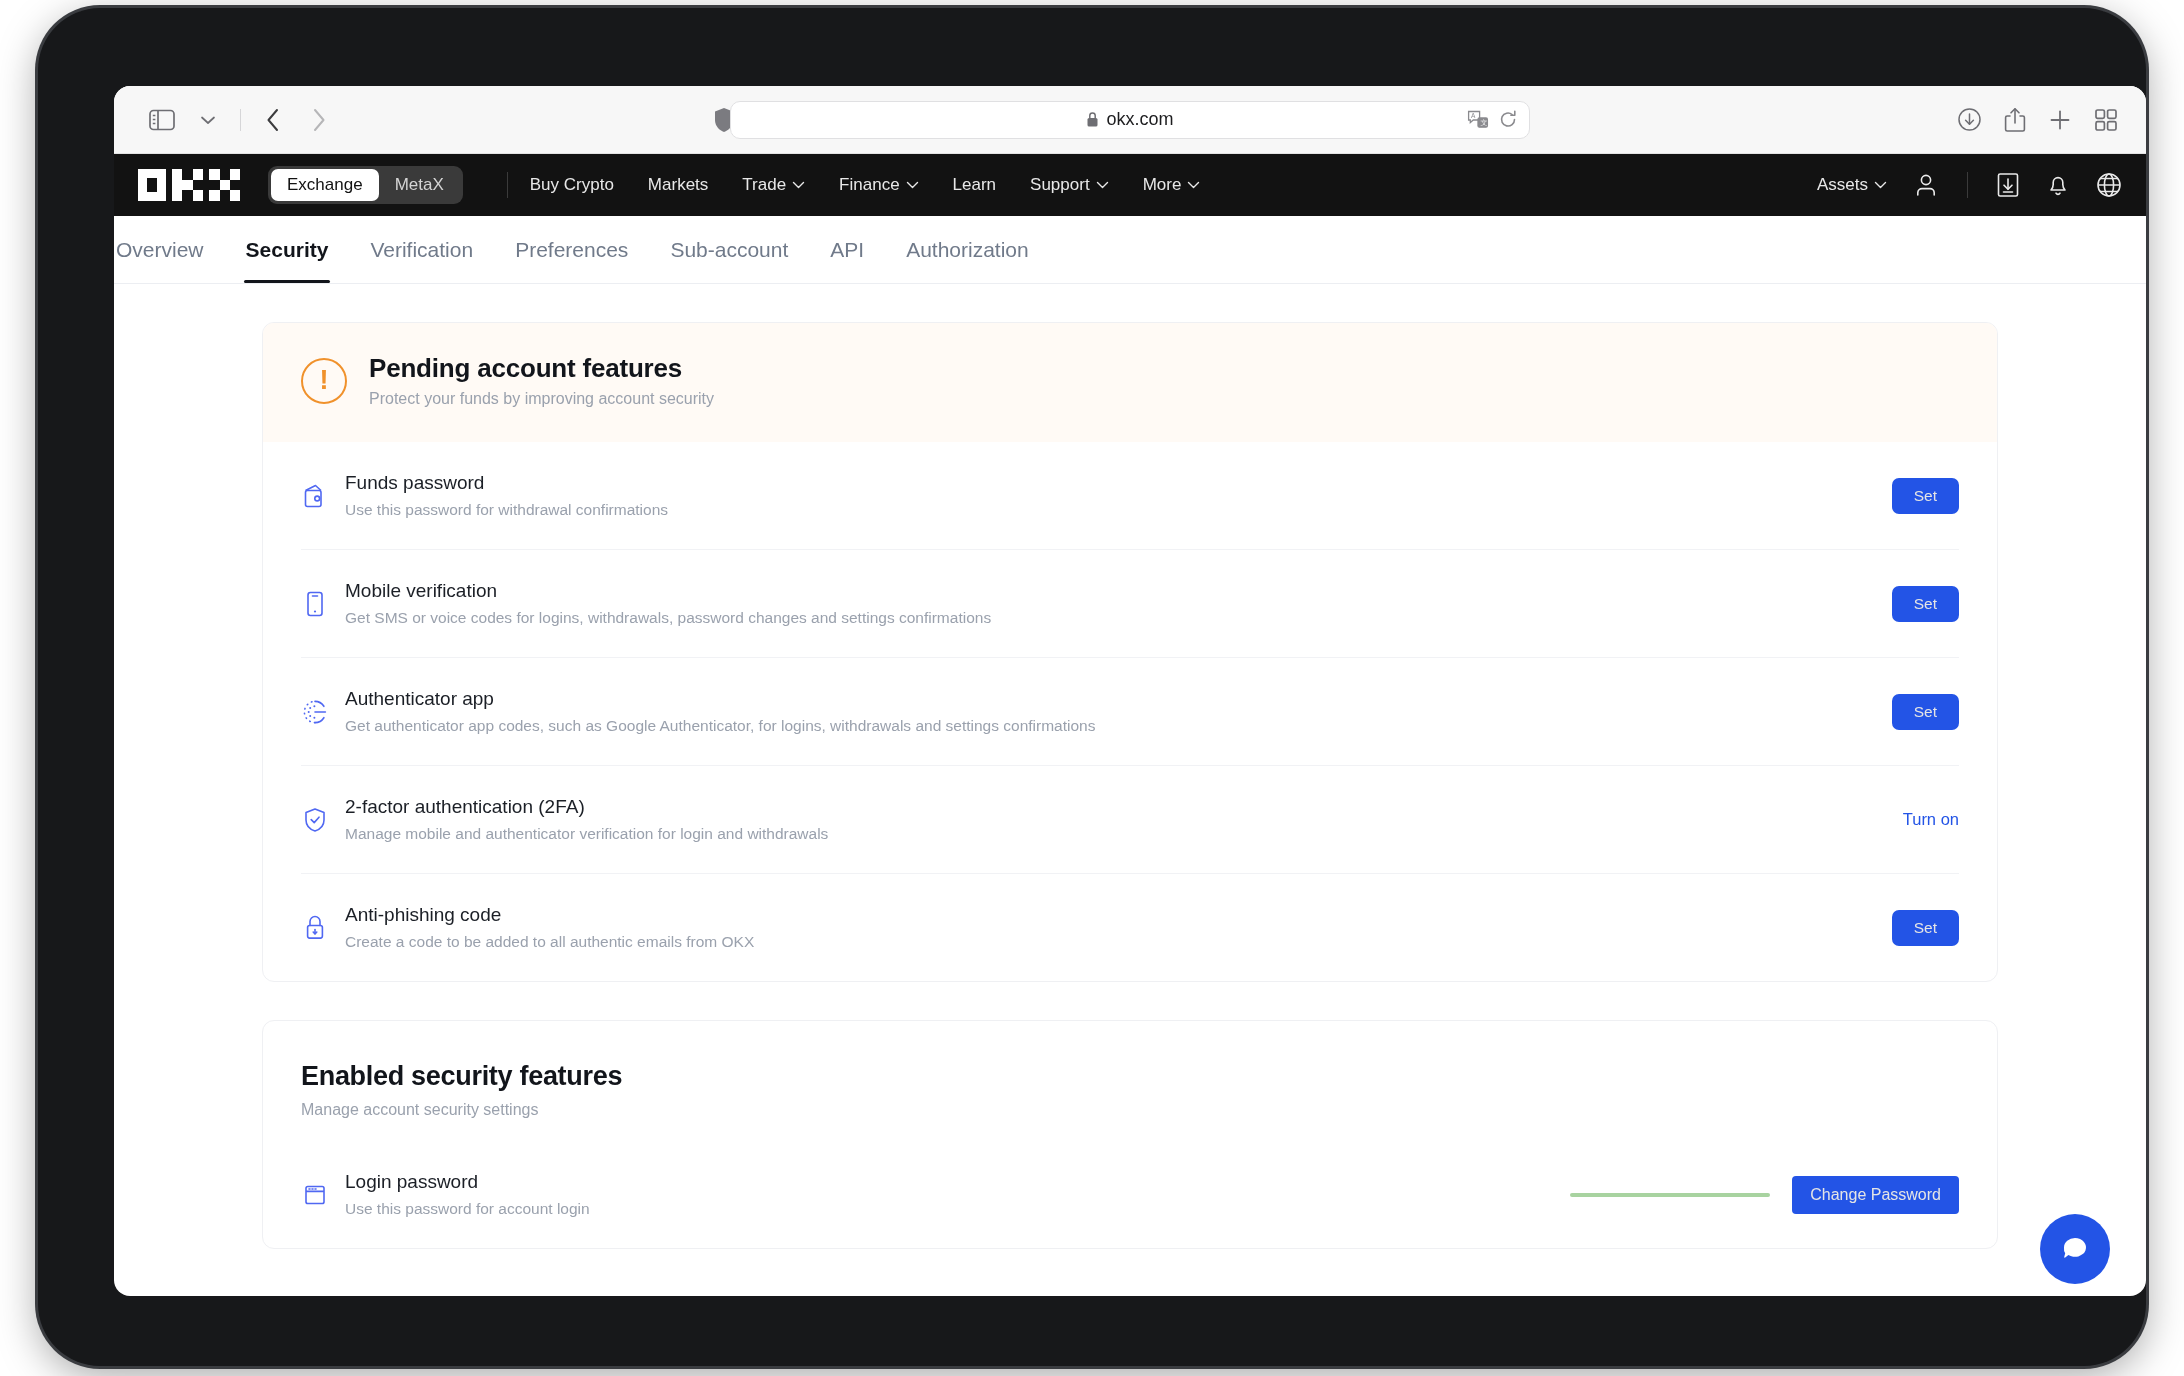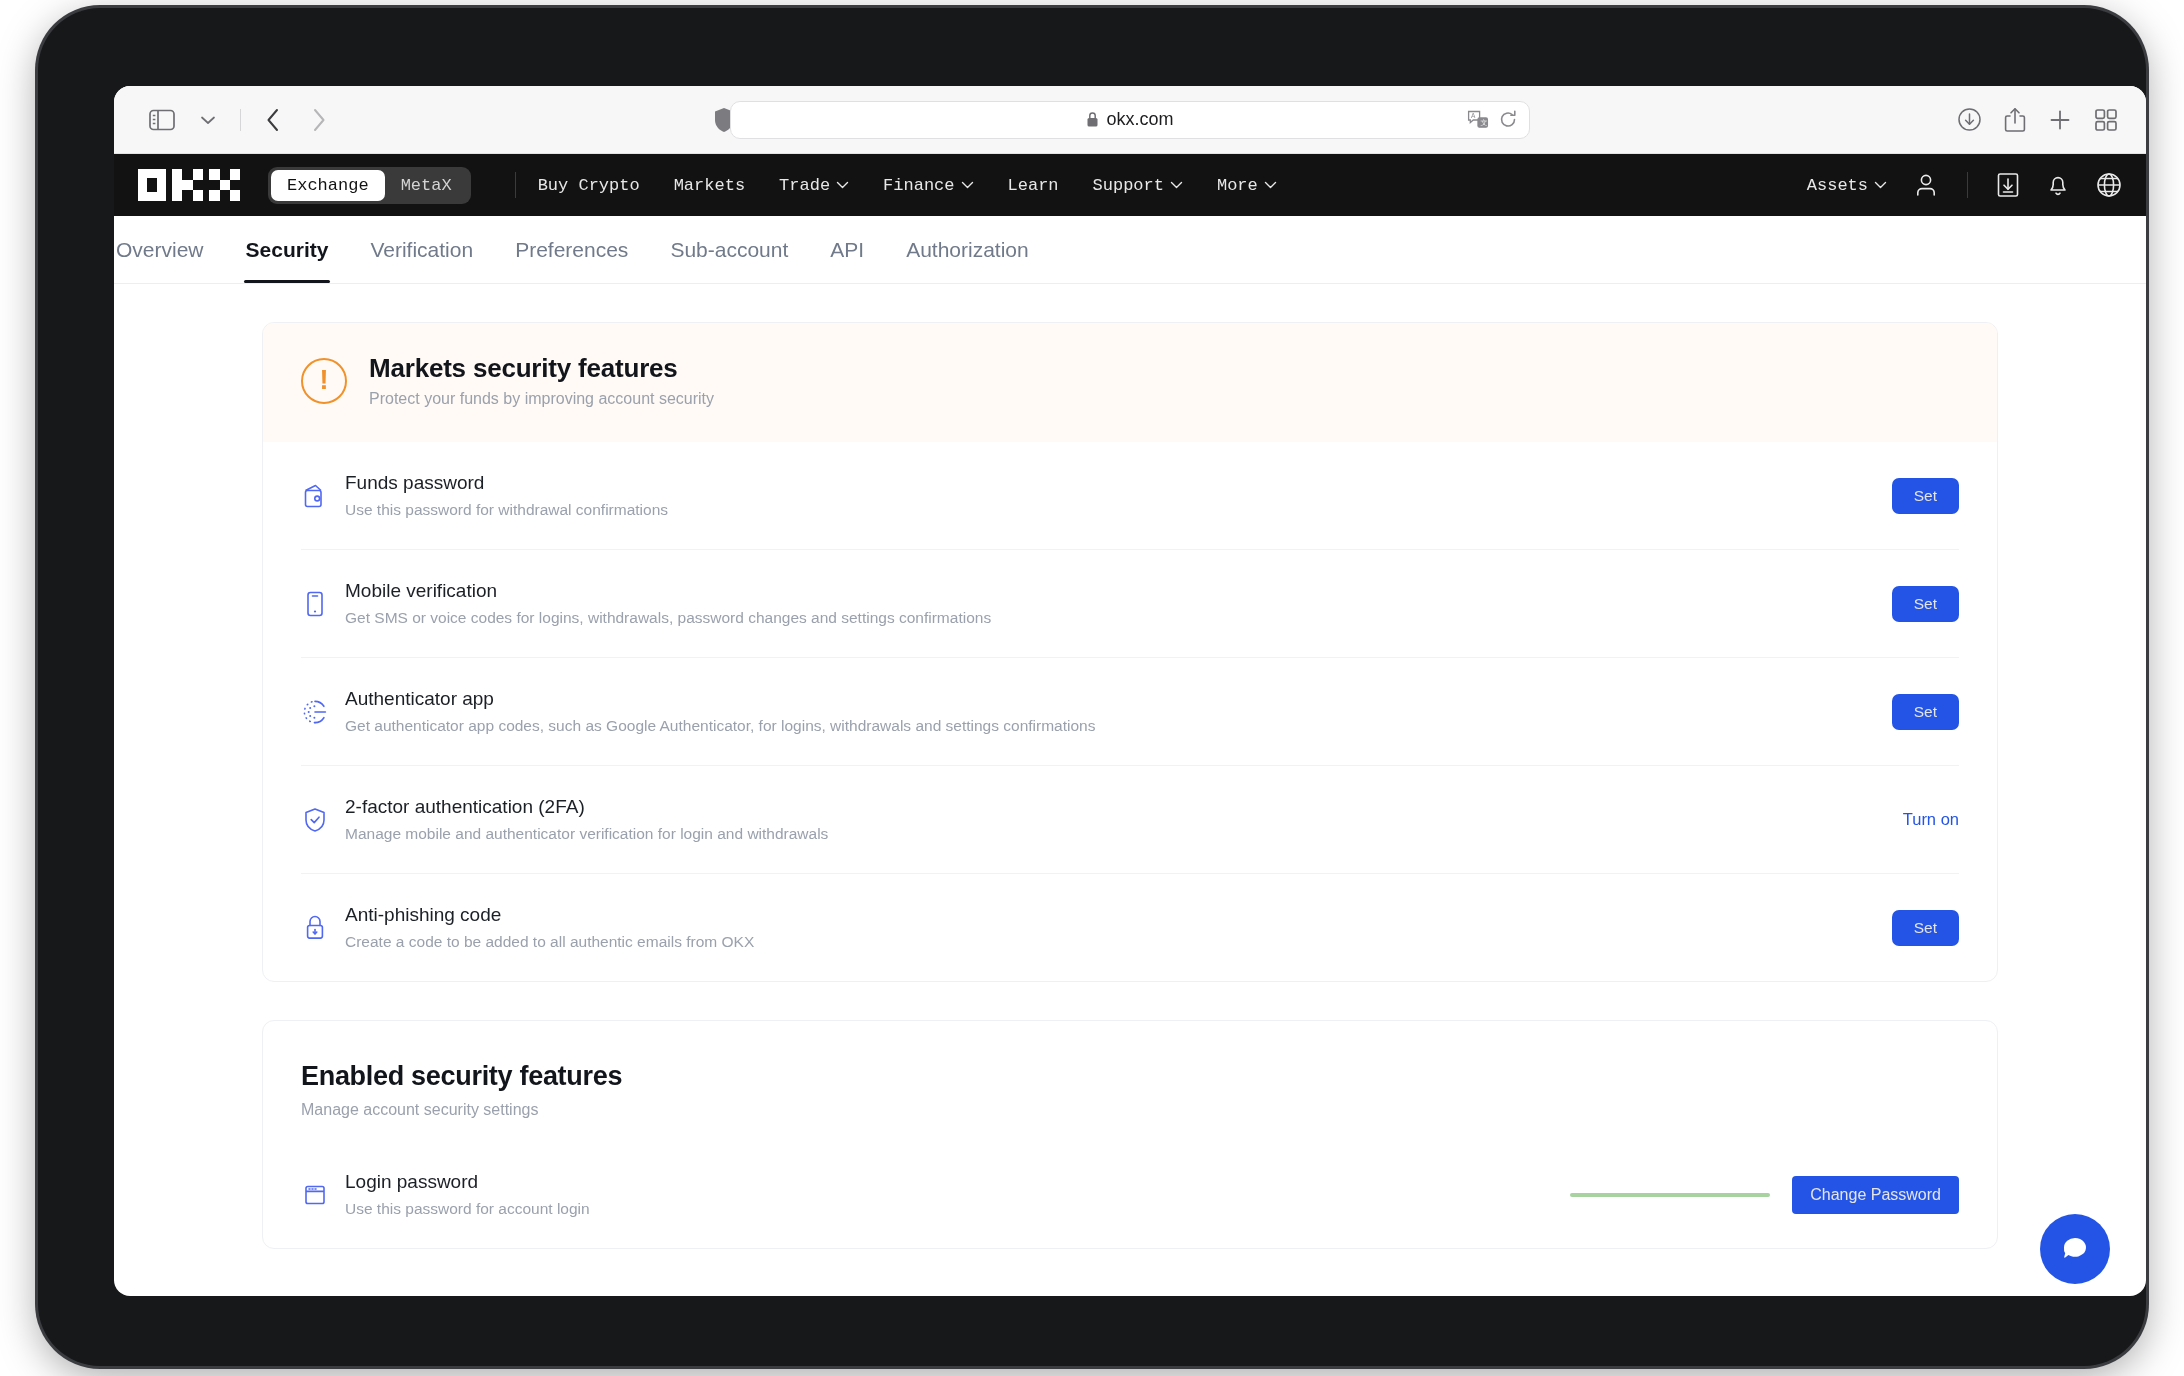--- a/index.html
+++ b/index.html
@@ -56,21 +56,20 @@
   .url-text { font-size: 18px; color: #1d1d1f; }
   .url-right { position: absolute; right: 12px; display: flex; align-items: center; gap: 10px; color: #8a8a8e; }
   .chrome-right { margin-left: auto; display: flex; align-items: center; gap: 22px; color: #6e6e73; }
   .shield { position: absolute; left: 600px; color: #6e6e73; display:flex; }
 
   
   .topnav {
     height: 62px; background: #121212;
     display: flex; align-items: center;
     padding: 0 24px 0 24px;
-    font-family: Liberation Mono, monospace;
   }
   .logo { display: flex; align-items: center; margin-right: 26px; }
   .seg {
     display: flex; background: #3a3a3a;
     border-radius: 9px; padding: 3px; margin-right: 22px;
   }
   .seg div {
     padding: 6px 16px; font-size: 17px; border-radius: 7px;
     color: #d4d4d4; white-space: nowrap;
   }
@@ -389,21 +388,21 @@
       <div class="tab">API</div>
       <div class="tab">Authorization</div>
     </div>
 
     <div class="page">
 
       <div class="card">
         <div class="banner">
           <div class="warn">!</div>
           <div>
-            <h2>Markets security features</h2>
+            <h2>Pending account features</h2>
             <p>Protect your funds by improving account security</p>
           </div>
         </div>
 
         <div class="rows">
 
           <div class="row">
             <div class="row-icon">
               <svg width="28" height="28" viewBox="0 0 28 28" fill="none" stroke="currentColor" stroke-width="1.6" stroke-linejoin="round">
                 <path d="M4.5 8.5 L14.5 3.5 L20 8.5"></path>

